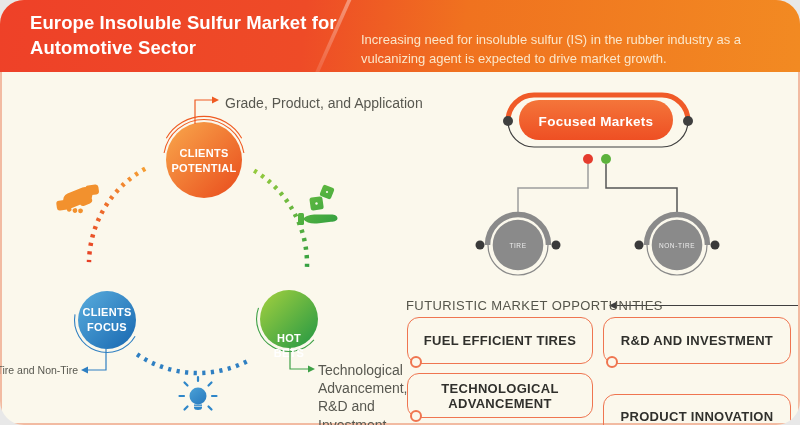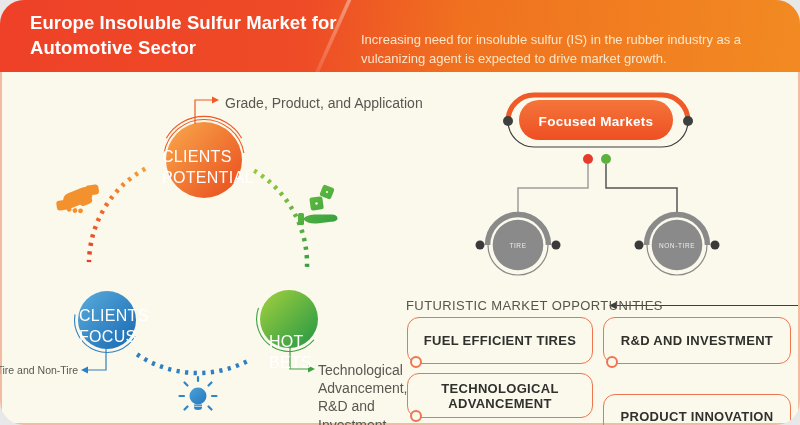--- a/index.html
+++ b/index.html
@@ -31,22 +31,22 @@
     position:absolute; left:361px; top:15px; width:428px;
     color:#fbe6c9; font-size:13px; line-height:1.45;margin-top:16px;
   }
 
   
   svg.layer { position:absolute; left:0; top:0; z-index:1; }
   svg text { font-family:"Liberation Sans", sans-serif; }
 
   
   .node-label {
-    position:absolute; z-index:2; 
-    color:#ffffff; font-size:16px; font-weight:400; line-height:1.32; letter-spacing:.3px;
+    position:absolute; z-index:2; text-align:center;
+    color:#ffffff; font-size:11px; font-weight:700; line-height:1.32; letter-spacing:.3px;
   }
   .ann { position:absolute; z-index:2; color:#585850; font-size:14px; line-height:1.3; }
 
   
   .opp-heading {
     position:absolute; left:406px; top:298px; z-index:2;
     color:#55554b; font-size:13px; font-weight:500; letter-spacing:.4px;
   }
   .opp-box {
     position:absolute; z-index:2; border:1.4px solid #ef7550; border-radius:12px;

